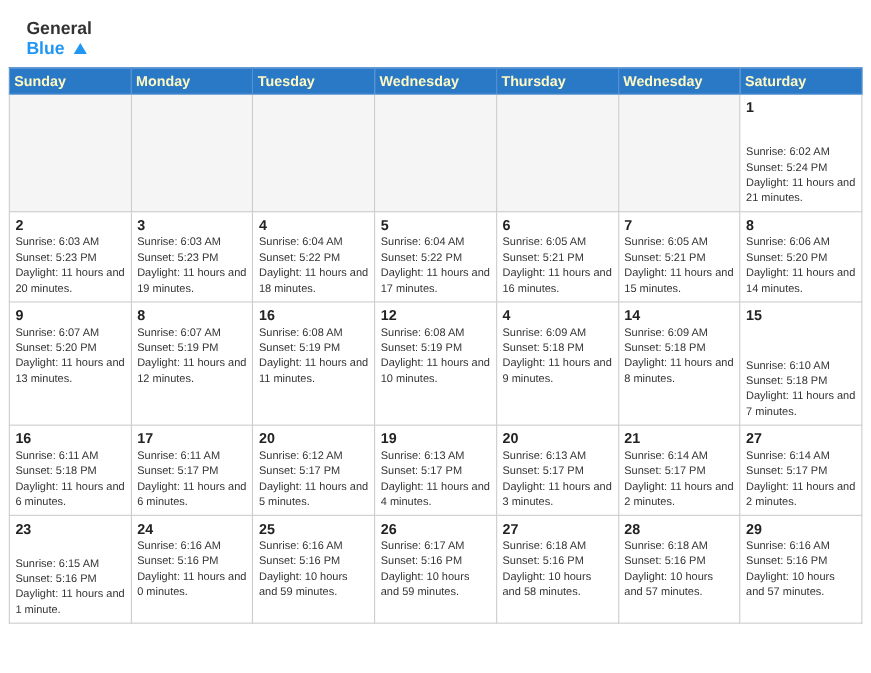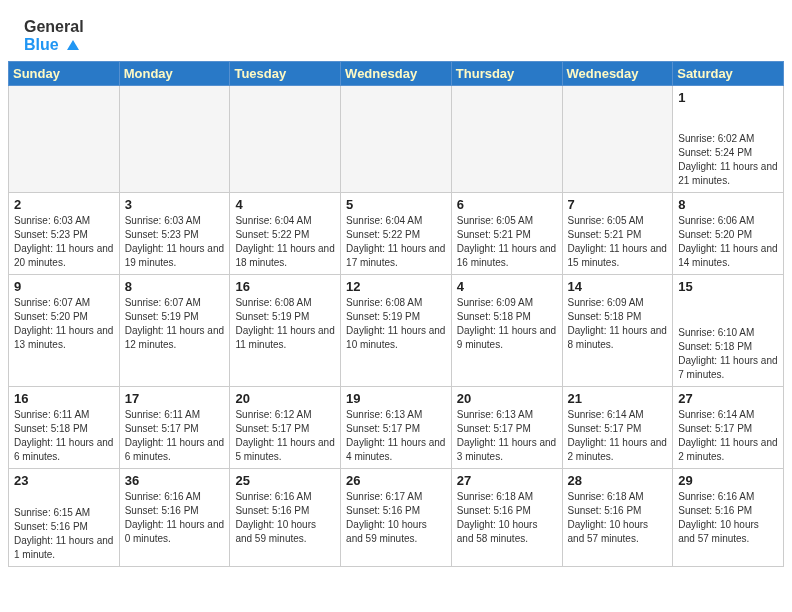--- a/index.html
+++ b/index.html
@@ -256,21 +256,21 @@
           </td>
         </tr>
         <tr>
           <td>
             <div class="day-number">23</div>
             <div class="day-info" style="white-space: pre-line; margin-top: 18px;">Sunrise: 6:15 AM
 Sunset: 5:16 PM
 Daylight: 11 hours and 1 minute.</div>
           </td>
           <td>
-            <div class="day-number">36</div>
+            <div class="day-number">24</div>
             <div class="day-info" style="white-space: pre-line;">Sunrise: 6:16 AM
 Sunset: 5:16 PM
 Daylight: 11 hours and 0 minutes.</div>
           </td>
           <td>
             <div class="day-number">25</div>
             <div class="day-info" style="white-space: pre-line;">Sunrise: 6:16 AM
 Sunset: 5:16 PM
 Daylight: 10 hours and 59 minutes.</div>
           </td>

